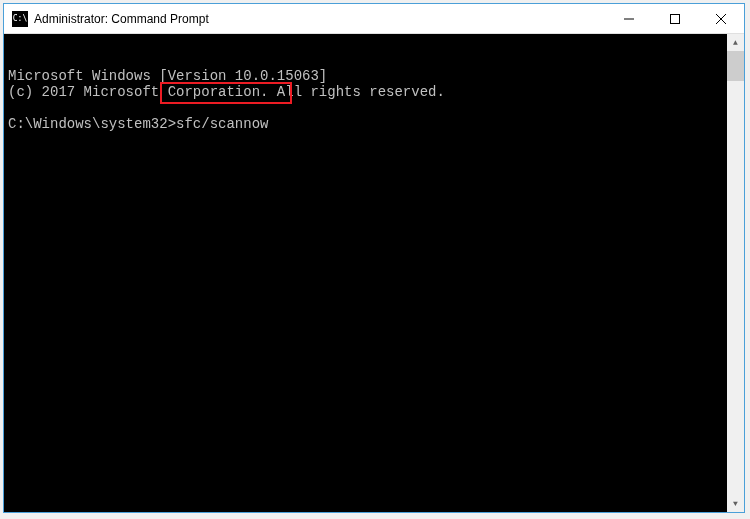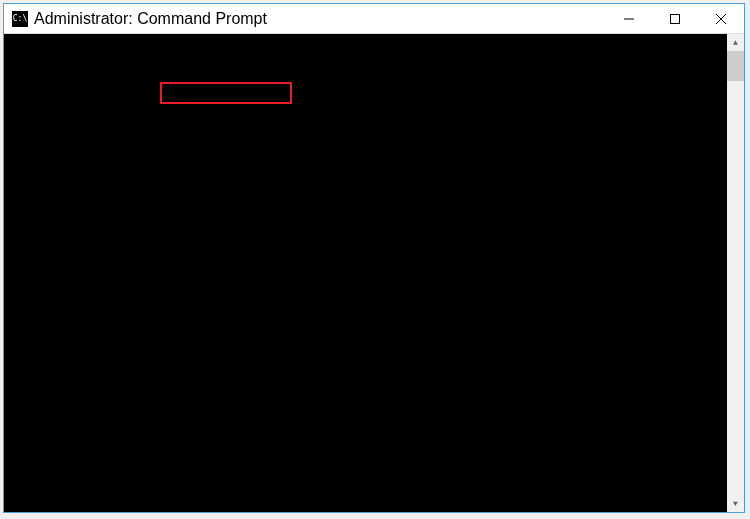--- a/index.html
+++ b/index.html
@@ -39,21 +39,21 @@
       background: #000;
       margin-right: 6px;
       display: flex;
       align-items: center;
       justify-content: center;
       color: #fff;
       font-size: 8px;
       font-family: monospace;
     }
     .titlebar-text {
-      font-size: 16px;
+      font-size: 12px;
       color: #000;
       flex: 1;
     }
     .window-controls {
       display: flex;
       height: 100%;
     }
     .ctrl-btn {
       width: 46px;
       height: 29px;
@@ -148,20 +148,24 @@
       </div>
       <div class="ctrl-btn close">
         <svg viewBox="0 0 10 10">
             <line x1="0" y1="0" x2="10" y2="10" stroke="#000" stroke-width="1"></line>
             <line x1="10" y1="0" x2="0" y2="10" stroke="#000" stroke-width="1"></line>
           </svg>
       </div>
     </div>
   </div>
   <div class="terminal">
+    <div class="terminal-content"><span>Microsoft Windows [Version 10.0.15063]</span>
+<span>(c) 2017 Microsoft Corporation. All rights reserved.</span>
+<span></span>
+<span class="prompt-line">C:\Windows\system32&gt;</span><span class="cmd-input">sfc/scannow</span></div>
     <div class="highlight-box" id="hlbox" style="left: 156px; top: 48px; width: 132px; height: 22px;"></div>
     <div class="scrollbar-v">
       <div class="sb-arrow">▲</div>
       <div class="sb-track">
         <div class="sb-thumb"></div>
       </div>
       <div class="sb-arrow">▼</div>
     </div>
   </div>
 </div>

